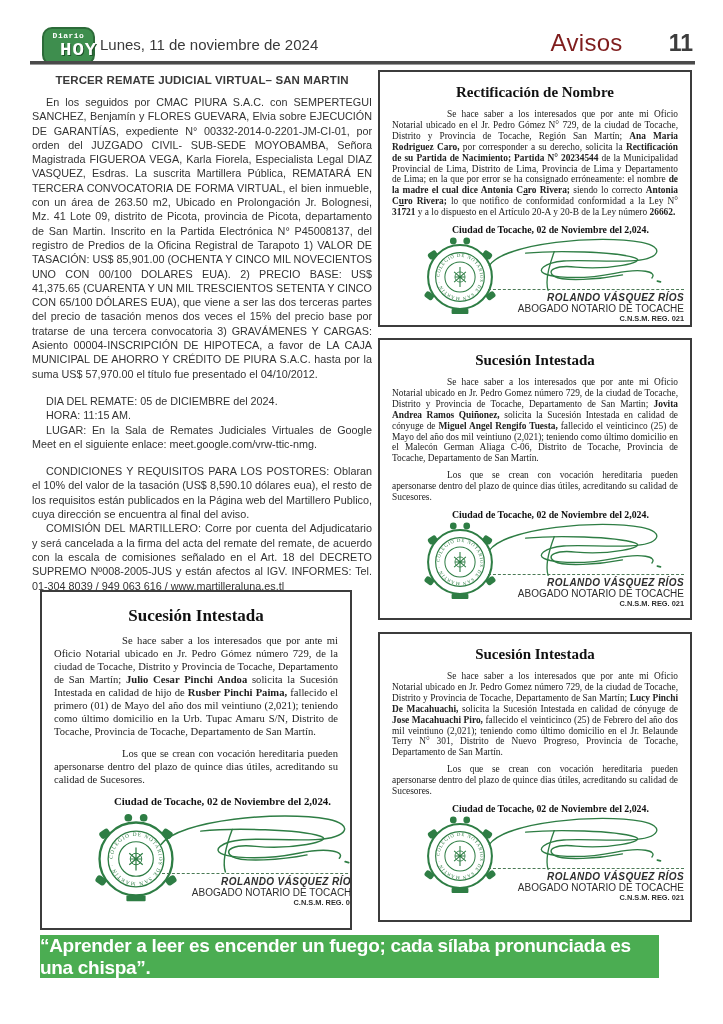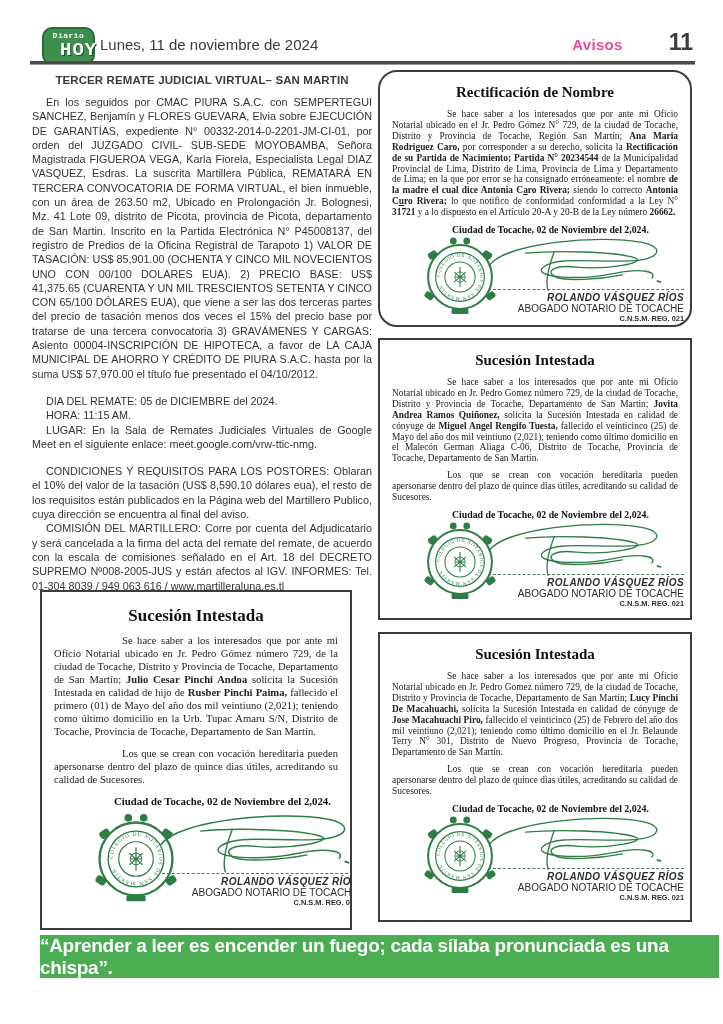--- a/index.html
+++ b/index.html
@@ -8,21 +8,21 @@
 
   
   .logo{position:absolute;left:42px;top:27px;width:49px;height:34px;background:#3e8e4e;
         border:2px solid #2c6b39;border-radius:10px;text-align:center;color:#fff;
         font-family:Liberation Mono, monospace;line-height:1;}
   .logo-top{font-size:8px;font-weight:bold;margin-top:3px;letter-spacing:.5px;}
   .logo-main{font-size:19px;font-weight:bold;letter-spacing:1px;margin-top:1px;
              text-shadow:1px 1px 0 #1e5229;padding-left:16px;}
   .hdr-date{position:absolute;left:100px;top:36px;font-size:15px;color:#3a3a3a;}
   .hdr-right{position:absolute;right:30px;top:29px;display:flex;gap:34px;align-items:baseline;}
-  .hdr-section{font-size:15px;font-weight:bold;color:#ec4899;letter-spacing:.3px;}
+  .hdr-section{font-size:24px;font-weight:normal;color:#7f1d1d;letter-spacing:.3px;}
   .hdr-page{font-size:23px;font-weight:bold;color:#3d3d3d;margin-left:12px;}
   .rule{position:absolute;left:30px;top:61px;width:665px;height:3px;background:#4a4a4a;
         border-bottom:1px solid #9a9a9a;}
 
   
   .left-col{position:absolute;left:32px;top:74px;width:340px;height:520px;overflow:hidden;}
   .left-title{margin:0 0 9px 0;text-align:center;font-size:11.5px;font-weight:bold;
               color:#3a3a3a;letter-spacing:.1px;}
   .left-body p{margin:0;font-size:10.8px;line-height:14.3px;text-align:justify;
                text-indent:14px;color:#333;}
@@ -32,21 +32,21 @@
   .notice{position:absolute;background:#fff;border:2px solid #3c3c3c;overflow:hidden;
           font-family:"Liberation Serif",serif;color:#222;padding:6px 12px;box-sizing:border-box;}
   .notice h3{margin:6px 0 8px 0;text-align:center;font-size:15px;font-weight:bold;color:#111;}
   .nbody p{margin:0 0 6px 0;font-size:9.4px;line-height:10.9px;text-align:justify;}
   .nbody p.ind{text-indent:55px;}
   .nbody .b{font-weight:bold;}
   .nbody .u{text-decoration:underline;}
   .dateline{margin:1px 0 0 0;padding-left:60px;font-size:9.8px;
             font-weight:bold;color:#111;}
 
-  #box-rect {left:378px;top:70px;width:314px;height:257px;border-radius:19px;}
+  #box-rect {left:378px;top:70px;width:314px;height:257px;}
   #box-suc1 {left:378px;top:338px;width:314px;height:282px;}
   #box-suc2 {left:378px;top:632px;width:314px;height:290px;}
   #box-suc3 {left:40px;top:590px;width:312px;height:340px;}
 
   
   .notice--large h3{font-size:17px;margin-top:8px;}
   .notice--large .nbody p{font-size:10.6px;line-height:13px;margin-bottom:9px;}
   .notice--large .nbody p.ind{text-indent:68px;}
   .notice--large .dateline{font-size:10.8px;}
 
@@ -59,21 +59,21 @@
           font-family:"Liberation Sans",sans-serif;color:#2e2e2e;}
   .notary .n1{font-size:10px;font-weight:bold;font-style:italic;letter-spacing:.4px;}
   .notary .n2{font-size:10px;font-weight:normal;}
   .notary .n3{font-size:7.4px;font-weight:bold;}
   .notice--large .stamp{height:112px;margin-top:2px;}
   .notice--large .seal-svg{left:34px;width:96px;height:96px;}
   .notice--large .sig-svg{left:92px;width:220px;height:68px;}
   .notary--large{left:108px;top:64px;}
 
   
-  .banner{position:absolute;left:40px;top:935px;width:679px;height:43px;background:#4bad52;
+  .banner{position:absolute;left:40px;top:935px;width:619px;height:43px;background:#4bad52;
           display:flex;align-items:center;justify-content:center;}
   .banner span{color:#fff;font-size:19px;font-weight:bold;letter-spacing:-.3px;
                font-family:"Liberation Sans",sans-serif;}
 
   .svg-defs{position:absolute;width:0;height:0;overflow:hidden;}
 </style>
 </head>
 <body>
 
 <div class="page">

